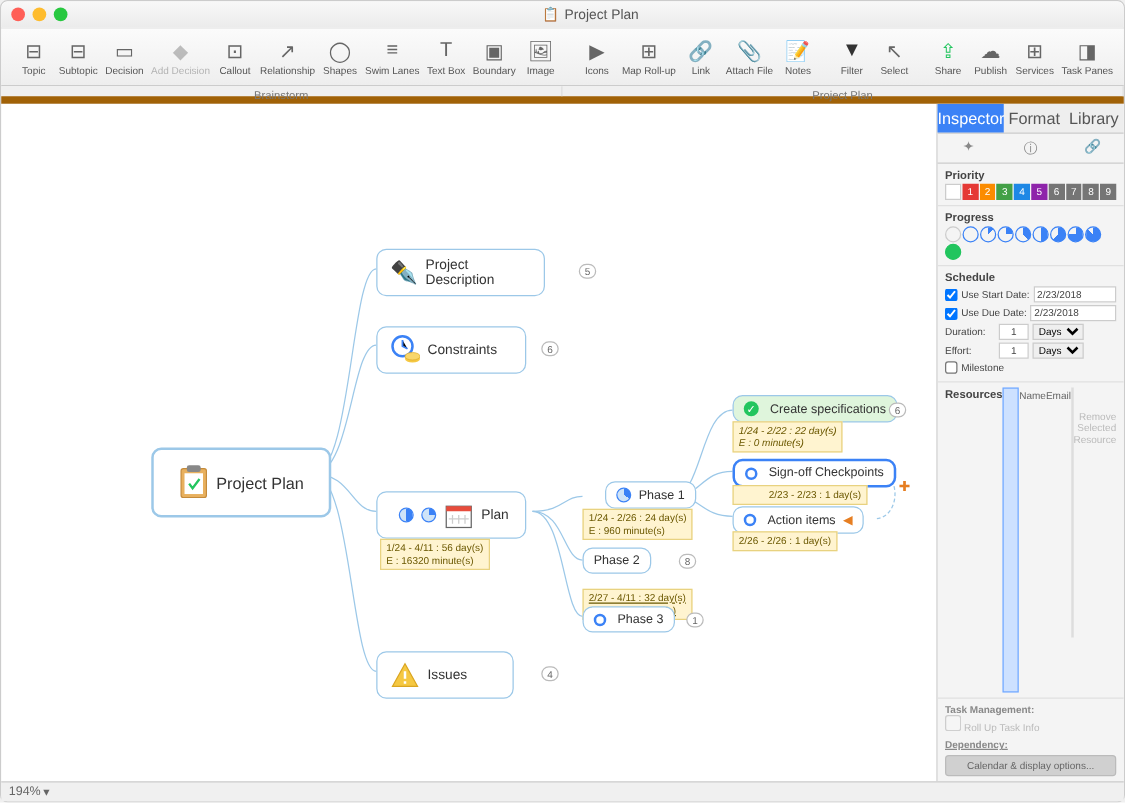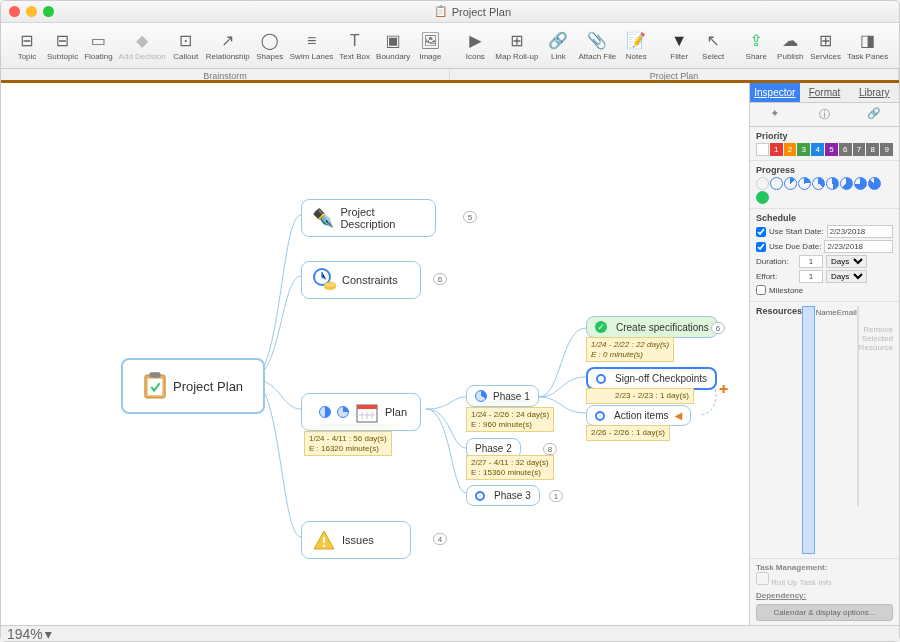--- a/index.html
+++ b/index.html
@@ -16,31 +16,31 @@
 
 .toolbar { height:46px; background:linear-gradient(#fbfbfb,#eee); border-bottom:1px solid #ccc; display:flex; align-items:center; padding:0 6px; gap:2px; }
 .tb-group { display:flex; gap:2px; padding:0 4px; border-right:1px solid transparent; }
 .tb-btn { display:flex; flex-direction:column; align-items:center; justify-content:center; min-width:32px; cursor:pointer; padding:2px; }
 .tb-btn .ico { width:20px; height:20px; display:flex; align-items:center; justify-content:center; color:#666; font-size:16px; }
 .tb-btn .lbl { font-size:8px; color:#555; margin-top:1px; white-space:nowrap; }
 .tb-btn.dim { opacity:0.4; }
 .tb-spacer { flex:1; }
 
 
-.tabstrip { height:14px; background:#f0f0f0; border-bottom:3px solid #a16207; display:flex; font-size:9px; color:#777; }
+.tabstrip { height:14px; background:#f0f0f0; border-bottom:6px solid #a16207; display:flex; font-size:9px; color:#777; }
 .tabstrip .tab { flex:1; text-align:center; line-height:14px; border-right:1px solid #ddd; }
 
 
 .main { flex:1; display:flex; overflow:hidden; }
 .canvas { flex:1; background:#fff; position:relative; overflow:hidden; }
 .sidebar { width:150px; background:#f4f4f4; border-left:1px solid #ccc; display:flex; flex-direction:column; font-size:9px; }
 
 
 .sb-tabs { display:flex; background:#eee; border-bottom:1px solid #ccc; }
-.sb-tab { flex:1; text-align:center; padding:4px 0; font-size:10px; color:#555;text-decoration:underline; }
+.sb-tab { flex:1; text-align:center; padding:4px 0; font-size:13px; color:#555; }
 .sb-tab.active { background:#3b82f6; color:#fff; }
 .sb-icons { display:flex; border-bottom:1px solid #ccc; }
 .sb-icons div { flex:1; text-align:center; padding:4px 0; font-size:11px; color:#888; }
 .sb-section { padding:4px 6px; border-bottom:1px solid #e0e0e0; }
 .sb-section h5 { font-size:9px; font-weight:bold; color:#444; margin-bottom:2px; }
 .priority-row { display:flex; gap:1px; }
 .pbox { width:13px; height:13px; color:#fff; font-size:8px; display:flex; align-items:center; justify-content:center; }
 .progress-row { display:flex; gap:1px; flex-wrap:wrap; }
 .prog { width:13px; height:13px; border-radius:50%; border:1px solid #3b82f6; position:relative; overflow:hidden; }
 .prog.full { background:#22c55e; border-color:#22c55e; }
@@ -57,21 +57,21 @@
 .sb-footer .disabled { color:#bbb; }
 .cal-btn { background:#d0d0d0; border:1px solid #bbb; border-radius:3px; padding:3px; text-align:center; font-size:8px; color:#666; margin-top:4px; }
 
 
 .node { position:absolute; border:1px solid #9cc8e8; border-radius:8px; background:#fff; padding:6px 10px; font-size:11px; color:#333; display:flex; align-items:center; gap:6px; }
 .node.root { border-width:2px; padding:14px 20px; font-size:13px; }
 .node .nico { width:24px; height:24px; display:flex; align-items:center; justify-content:center; font-size:18px; }
 .node.small { padding:4px 8px; font-size:10px; }
 .callout { position:absolute; background:#fff4d0; border:1px solid #e8d280; padding:2px 4px; font-size:8px; color:#6b5800; line-height:1.2; }
 .badge { position:absolute; width:14px; height:12px; border:1px solid #bbb; border-radius:7px; background:#fff; font-size:8px; color:#666; display:flex; align-items:center; justify-content:center; }
-.statusbar { height:16px; background:#f0f0f0; border-top:1px solid #ccc; display:flex; align-items:center; padding:0 6px; font-size:14px; color:#666; }
+.statusbar { height:16px; background:#f0f0f0; border-top:1px solid #ccc; display:flex; align-items:center; padding:0 6px; font-size:10px; color:#666; }
 
 .tiny-icon { display:inline-block; width:12px; height:12px; border-radius:50%; }
 .checkpoint-dot { width:10px; height:10px; border:2px solid #3b82f6; border-radius:50%; display:inline-block; margin-right:3px;}
 .check-green { width:12px; height:12px; background:#22c55e; border-radius:50%; display:inline-block; margin-right:3px; color:#fff; font-size:9px; text-align:center; line-height:12px;}
 
 svg.connector { position:absolute; pointer-events:none; }
 svg.connector path { fill:none; stroke:#9cc8e8; stroke-width:1; }
 
 </style>
 </head>
@@ -96,21 +96,21 @@
       <div class="tb-btn">
           <div class="ico">⊟</div>
           <div class="lbl">Topic</div>
         </div>
       <div class="tb-btn">
           <div class="ico">⊟</div>
           <div class="lbl">Subtopic</div>
         </div>
       <div class="tb-btn">
           <div class="ico">▭</div>
-          <div class="lbl">Floating</div>
+          <div class="lbl">Decision</div>
         </div>
       <div class="tb-btn dim">
           <div class="ico">◆</div>
           <div class="lbl">Add Decision</div>
         </div>
       <div class="tb-btn">
           <div class="ico">⊡</div>
           <div class="lbl">Callout</div>
         </div>
       <div class="tb-btn">
@@ -272,33 +272,33 @@
           <svg width="24" height="24">
               <path d="M12 3 L22 21 L2 21 Z" fill="#f5c842" stroke="#daa520"></path>
               <rect x="11" y="9" width="2" height="6" fill="#fff"></rect>
               <rect x="11" y="17" width="2" height="2" fill="#fff"></rect>
             </svg>
         </div>
         <span>Issues</span>
       </div>
       <div class="badge" style="left:432px; top:450px;">4</div>
 
-      <div class="node small" style="left:465px; top:302px;">
+      <div class="node small" style="left:483px; top:302px;">
         <span class="tiny-icon" style="background:conic-gradient(#3b82f6 120deg,#cfe4f8 0);border:1px solid #3b82f6;"></span>
         <span>Phase 1</span>
       </div>
       <div class="callout" style="left:465px; top:324px;">
         <span>1/24 - 2/26 : 24 day(s)</span><br><span>E : 960 minute(s)</span>
       </div>
 
       <div class="node small" style="left:465px; top:355px;">
         <span>Phase 2</span>
       </div>
       <div class="badge" style="left:542px; top:360px;">8</div>
-      <div class="callout" style="left:465px; top:372px;">
+      <div class="callout" style="left:465px; top:388px;text-decoration:underline;">
         <span>2/27 - 4/11 : 32 day(s)</span><br><span>E : 15360 minute(s)</span>
       </div>
 
       <div class="node small" style="left:465px; top:402px;">
         <span class="checkpoint-dot"></span>
         <span>Phase 3</span>
       </div>
       <div class="badge" style="left:548px; top:407px;">1</div>
 
       <div class="node small" style="left:585px; top:233px; background:#dff5dc;">

